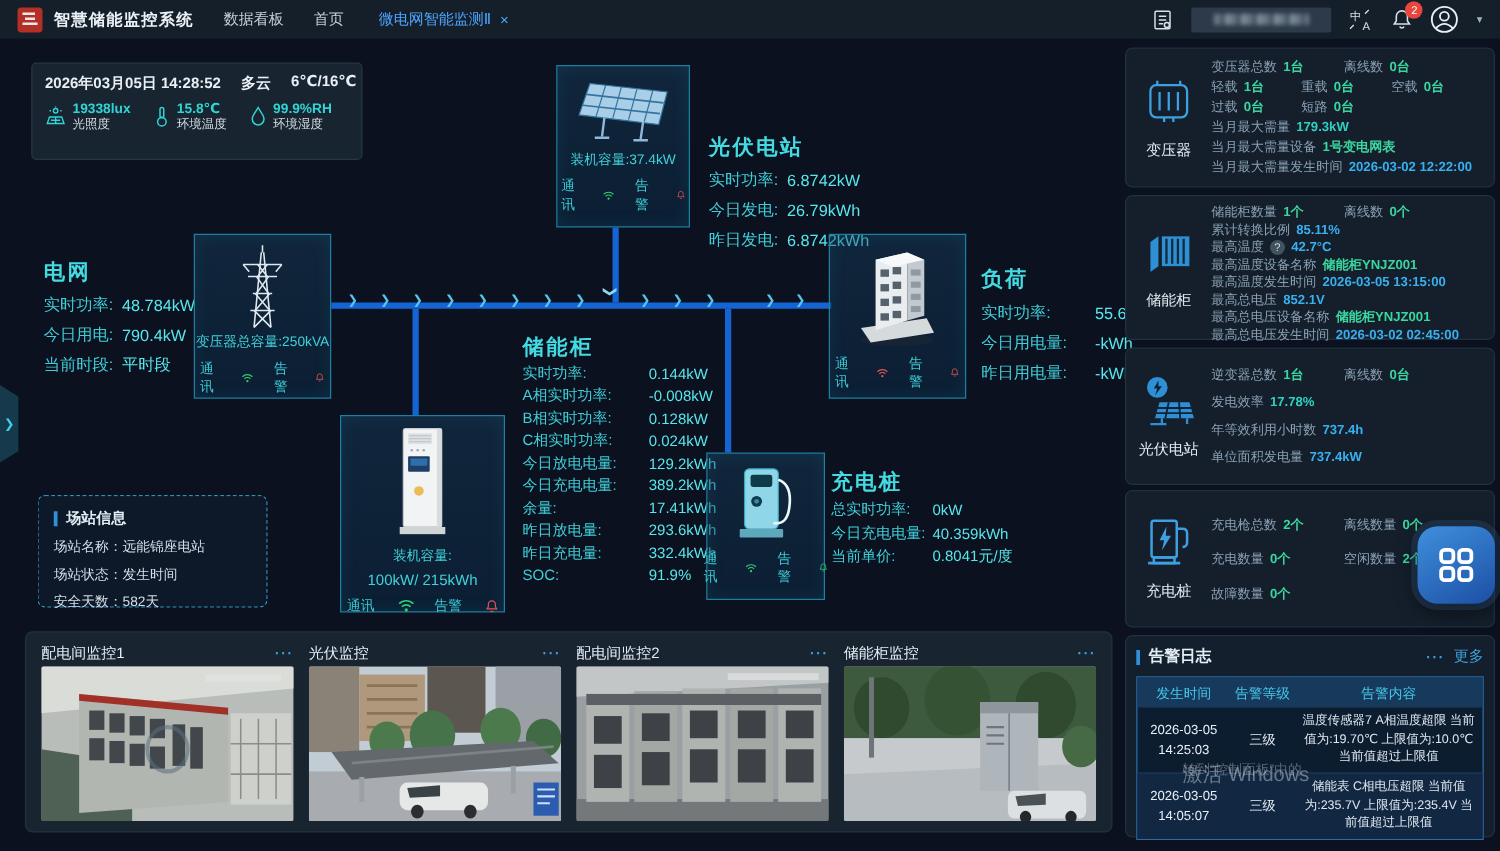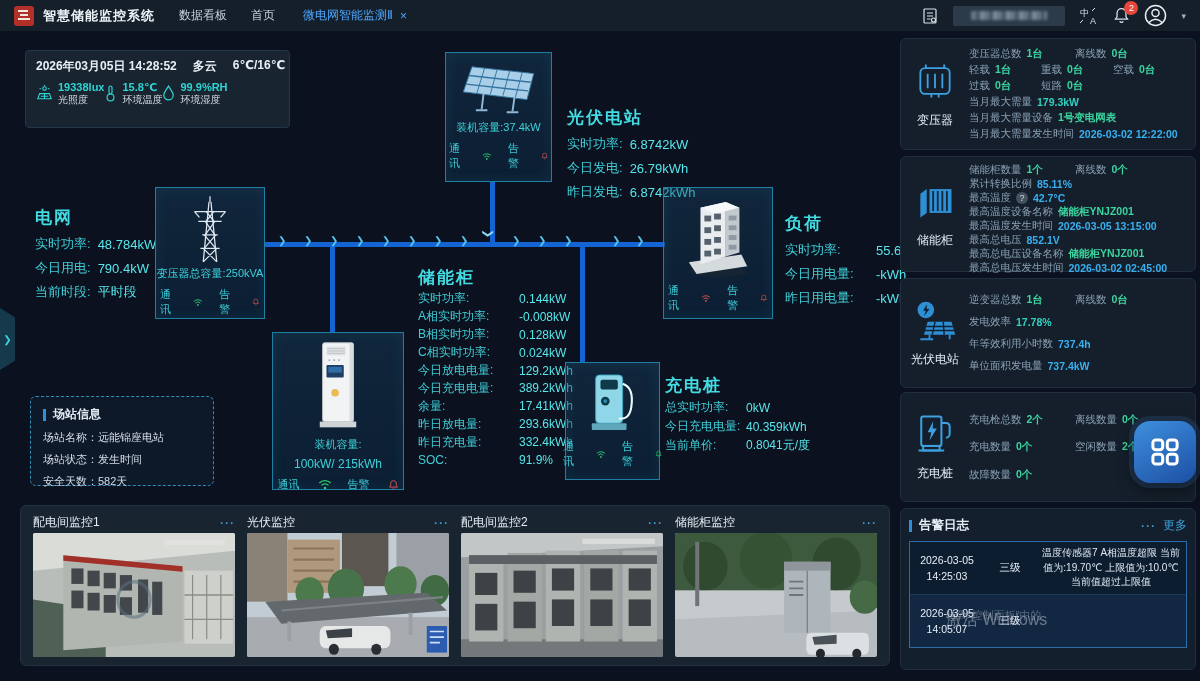--- a/index.html
+++ b/index.html
@@ -21,21 +21,21 @@
   .smudge{width:76px;height:9px;border-radius:1px;opacity:.85;filter:blur(1.6px);
           background:repeating-linear-gradient(90deg,#72828f 0 5px,#4d5b68 5px 9px,#8c9aa7 9px 13px);}
   .bell-wrap{position:relative;display:flex;}
   .badge{position:absolute;top:-6px;right:-8px;min-width:14px;height:14px;border-radius:7px;background:#e8453c;
          color:#fff;font-size:9px;display:flex;align-items:center;justify-content:center;padding:0 3px;box-sizing:border-box;}
   .caret{color:#9fb0c1;font-size:9px;}
   
   .weather{position:absolute;left:25px;top:50px;width:265px;height:78px;background:#18242f;border:1px solid #243748;
            border-radius:4px;padding:7px 10px;box-sizing:border-box;}
   .w-row1{display:flex;gap:16px;color:#e9eff6;font-size:12px;font-weight:bold;white-space:nowrap;}
-  .w-row2{display:flex;margin-top:6px;align-items:center;}
+  .w-row2{display:flex;gap:19px;margin-top:6px;align-items:center;}
   .w-item{display:flex;gap:5px;align-items:center;}
   .w-col{display:flex;flex-direction:column;line-height:1.15;}
   .w-val{color:#2fd4d4;font-size:11px;font-weight:bold;}
   .w-lab{color:#d6dfe8;font-size:10px;}
   
   .node{position:absolute;border:1px solid #1e7fa2;box-sizing:border-box;
         background:linear-gradient(180deg,rgba(26,72,108,.38),rgba(12,40,66,.58));
         box-shadow:inset 0 0 14px rgba(32,140,180,.14);
         display:flex;flex-direction:column;align-items:center;padding:6px 4px;cursor:pointer;}
   .node .art{flex:1;display:flex;align-items:center;justify-content:center;width:100%;}
@@ -834,34 +834,40 @@
   <div class="alarm">
     <div class="al-head">
       <div class="st-bar"></div>
       <span class="al-title">告警日志</span>
       <span class="al-right">
         <span class="dots">⋯</span>
         <span>更多</span>
       </span>
     </div>
     <div class="al-table">
+      <div class="al-hrow">
+        <span class="c-time">发生时间</span>
+        <span class="c-level">告警等级</span>
+        <span class="c-content">告警内容</span>
+      </div>
       <div class="al-row" style="border-top:none;">
         <span class="c-time">
           <span>2026-03-05</span><br>
           <span>14:25:03</span>
         </span>
         <span class="c-level">三级</span>
         <span class="c-content">温度传感器7 A相温度超限 当前值为:19.70℃ 上限值为:10.0℃ 当前值超过上限值</span>
       </div>
       <div class="al-row alt">
         <span class="c-time">
           <span>2026-03-05</span><br>
           <span>14:05:07</span>
         </span>
         <span class="c-level">三级</span>
+        <span class="c-content">储能表 C相电压超限 当前值为:235.7V 上限值为:235.4V 当前值超过上限值</span>
       </div>
     </div>
   </div>
 
   <div class="watermark">激活 Windows</div>
   <div class="watermark2">转到“控制面板”中的</div>
 
 </div>
 
 </body></html>

